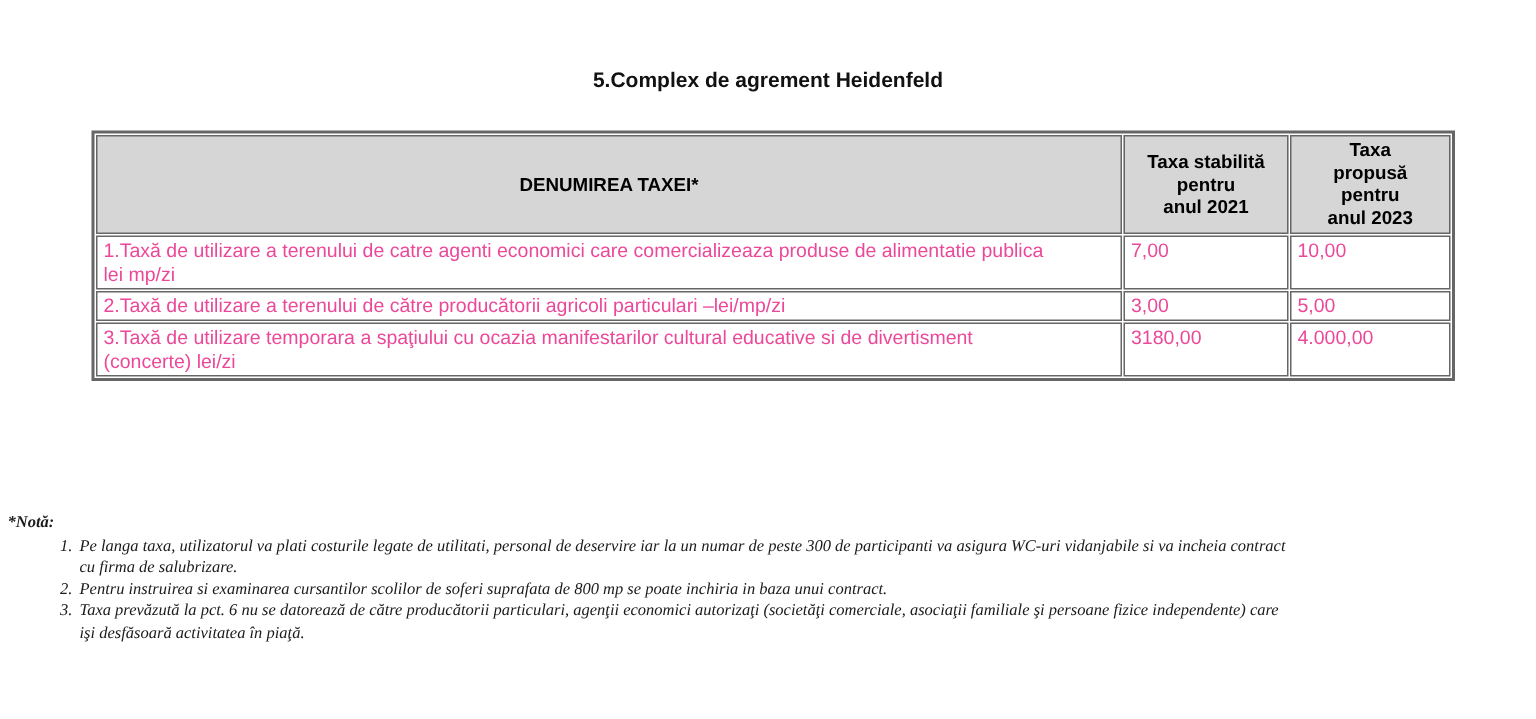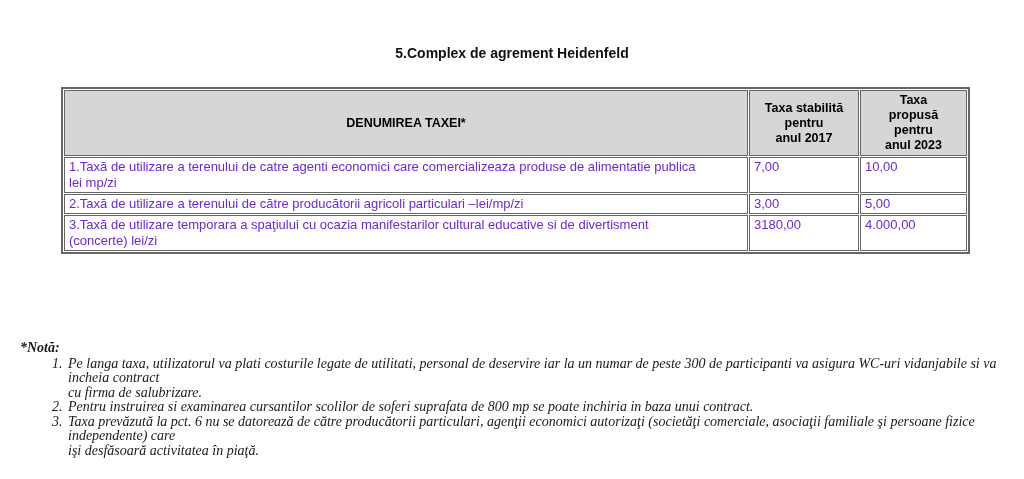--- a/index.html
+++ b/index.html
@@ -40,32 +40,32 @@
     line-height: 15px;
     padding: 2px 2px;
     color: #000000;
   }
   table.tax-table td {
     border: 1px solid #666666;
     font-size: 13px;
     vertical-align: top;
     line-height: 16px;
     padding: 1px 4px;
-    color: #6d28d9;
+    color: #ec4899;
     background: #ffffff;
   }
   td.name-cell { white-space: pre-line; text-align: left; }
   td.num-cell  { text-align: left; }
   .notes {
     position: absolute;
-    left: 20px; top: 341px;
+    left: 5px; top: 341px;
     width: 980px;
     font-family: "Liberation Serif", serif;
     font-style: italic;
-    font-size: 14px;
+    font-size: 11px;
     line-height: 14.5px;
     color: #1a1a1a;
   }
   .notes-label { font-weight: bold; }
   ol.notes-list {
     margin: 1px 0 0 0;
     padding-left: 46px;
   }
   ol.notes-list li {
     padding-left: 2px;
@@ -82,21 +82,21 @@
   <colgroup>
     <col style="width: 684px;">
     <col style="width: 110px;">
     <col style="width: 107px;">
   </colgroup>
   <thead>
     <tr>
       <th>DENUMIREA TAXEI*</th>
       <th>Taxa stabilită
 pentru
-anul 2017</th>
+anul 2021</th>
       <th>Taxa
 propusă
 pentru
 anul 2023</th>
     </tr>
   </thead>
   <tbody>
     <tr>
       <td class="name-cell">1.Taxă de utilizare a terenului de catre agenti economici care comercializeaza produse de alimentatie publica
 lei mp/zi</td>

